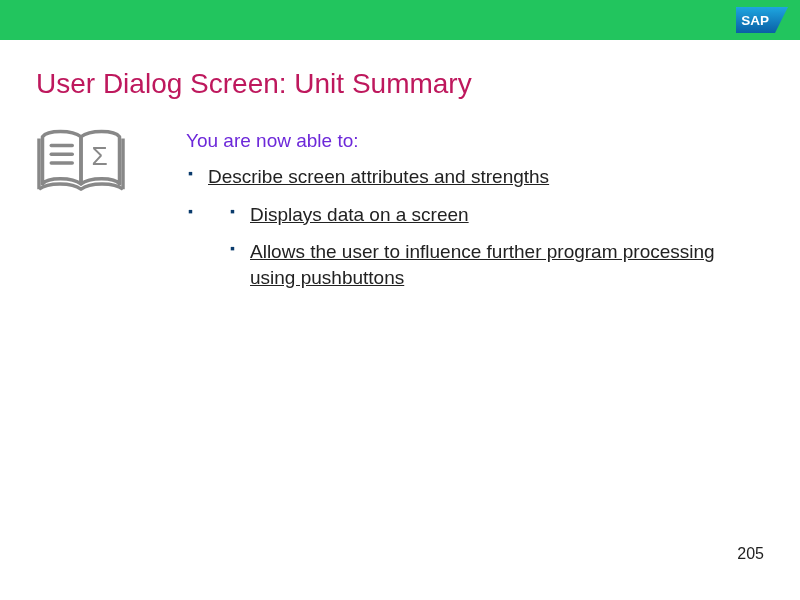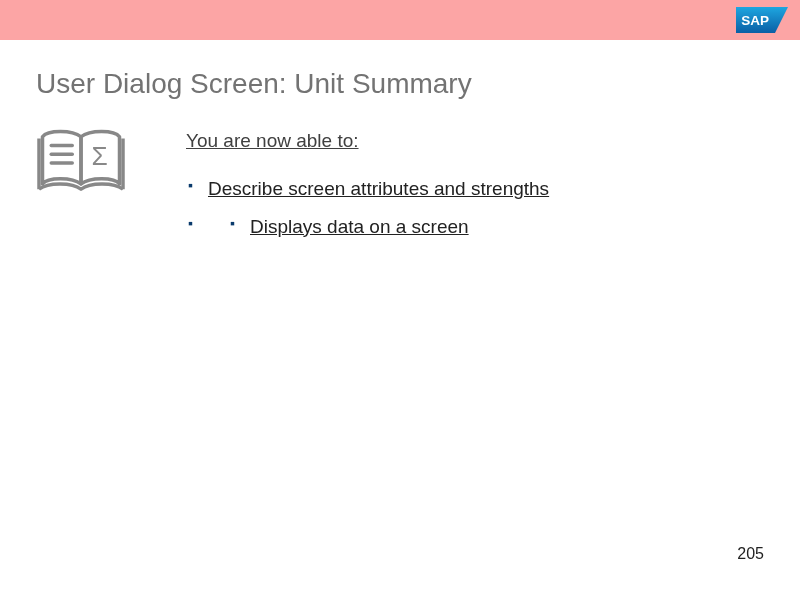--- a/index.html
+++ b/index.html
@@ -7,33 +7,33 @@
       width: 800px;
       height: 600px;
       font-family: Arial, Helvetica, sans-serif;
       background: #fff;
       position: relative;
       overflow: hidden;
     }
     .header-bar {
       width: 100%;
       height: 40px;
-      background: #fca5a5;
+      background: #22c55e;
       display: flex;
       justify-content: flex-end;
       align-items: center;
       padding-right: 12px;
     }
     .logo {
       height: 26px;
     }
     .title {
       font-size: 28px;
       font-weight: 400;
-      color: #737373;
+      color: #be185d;
       margin: 28px 0 0 36px;
     }
     .content {
       display: flex;
       margin-top: 28px;
       padding: 0 36px;
     }
     .icon-col {
       width: 120px;
       flex-shrink: 0;
@@ -42,23 +42,22 @@
       width: 90px;
       height: 70px;
     }
     .text-col {
       flex: 1;
       padding-left: 30px;
       padding-top: 2px;
     }
     .intro {
       font-size: 19px;
-      color: #404040;
-      margin-bottom: 24px;
-      text-decoration: underline;
+      color: #6d28d9;
+      margin-bottom: 12px;
     }
     ul.top-list {
       list-style: none;
       padding-left: 2px;
     }
     ul.top-list > li {
       position: relative;
       padding-left: 20px;
       font-size: 19px;
       color: #222;
@@ -144,19 +143,22 @@
     <div class="intro">You are now able to:</div>
     <ul class="top-list">
       <li>
         <span>Describe screen attributes and strengths</span>
       </li>
       <li>
         <ul class="sub-list">
           <li>
             <span>Displays data on a screen</span>
           </li>
+          <li>
+            <span>Allows the user to influence further program processing using pushbuttons</span>
+          </li>
         </ul>
       </li>
     </ul>
   </div>
 </div>
 
 <div class="page-number">205</div>
 
 </body></html>

